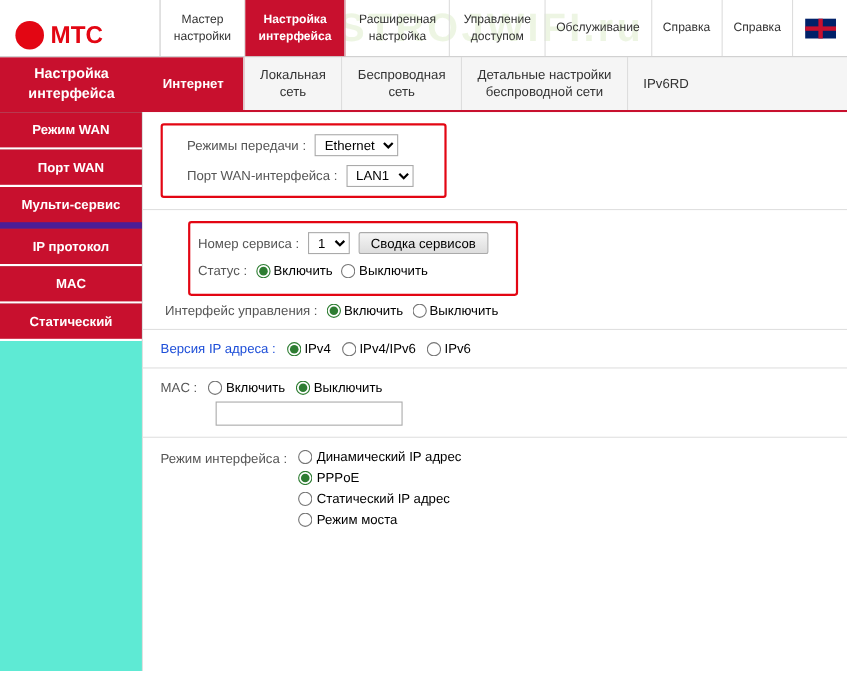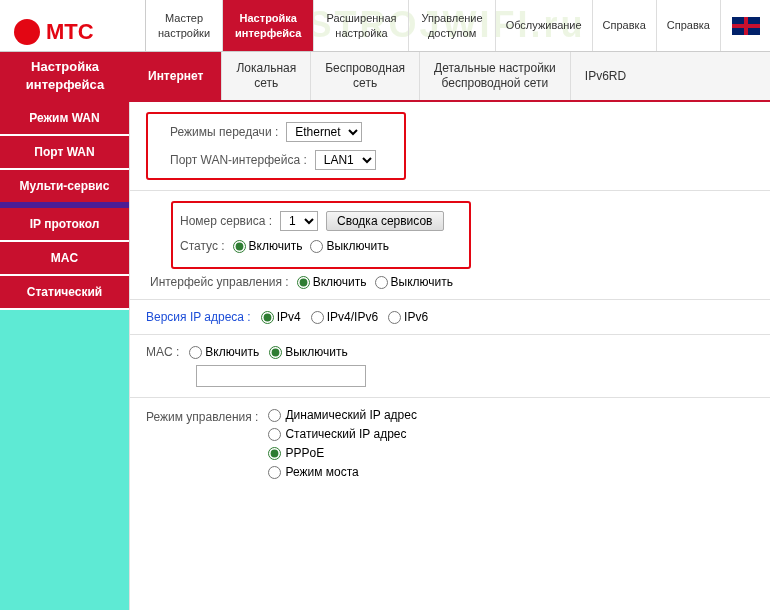--- a/index.html
+++ b/index.html
@@ -201,35 +201,35 @@
           <span>Выключить</span>
         </label>
       </div>
       <div style="margin-left:50px;">
         <input type="text" value="" style="font-size: 12px; padding: 2px 6px; border: 1px solid rgb(170, 170, 170); width: 170px; height: 22px;">
       </div>
     </div>
 
     <div style="padding:10px 16px;">
       <div style="display:flex; align-items:flex-start; gap:10px;">
-        <span style="font-size:12px; color:#555; white-space:nowrap; padding-top:2px;">Режим управления :</span>
+        <span style="font-size:12px; color:#555; white-space:nowrap; padding-top:2px;">Режим интерфейса :</span>
         <div style="display:flex; flex-direction:column; gap:5px;">
           <label style="display:flex; align-items:center; gap:4px; cursor:pointer; font-size:12px;">
             <input type="radio" name="encap" value="dynamic" style="">
             <span>Динамический IP адрес</span>
           </label>
           <label style="display:flex; align-items:center; gap:4px; cursor:pointer; font-size:12px;">
+            <input type="radio" name="encap" value="pppoe" checked="" style="">
+            <span>PPPoE</span>
+          </label>
+          <label style="display:flex; align-items:center; gap:4px; cursor:pointer; font-size:12px;">
             <input type="radio" name="encap" value="static" style="">
             <span>Статический IP адрес</span>
           </label>
           <label style="display:flex; align-items:center; gap:4px; cursor:pointer; font-size:12px;">
-            <input type="radio" name="encap" value="pppoe" checked="" style="">
-            <span>PPPoE</span>
-          </label>
-          <label style="display:flex; align-items:center; gap:4px; cursor:pointer; font-size:12px;">
             <input type="radio" name="encap" value="bridge" style="">
             <span>Режим моста</span>
           </label>
         </div>
       </div>
     </div>
 
   </div>
 </div>
 

